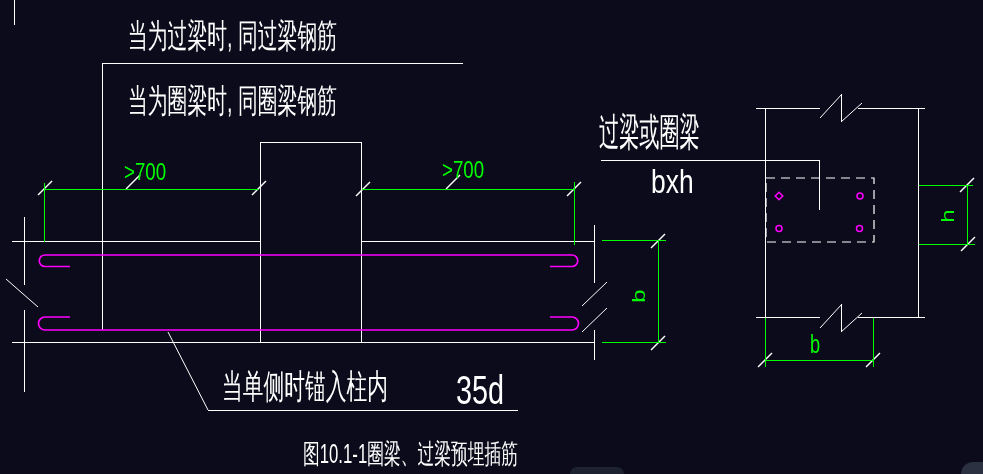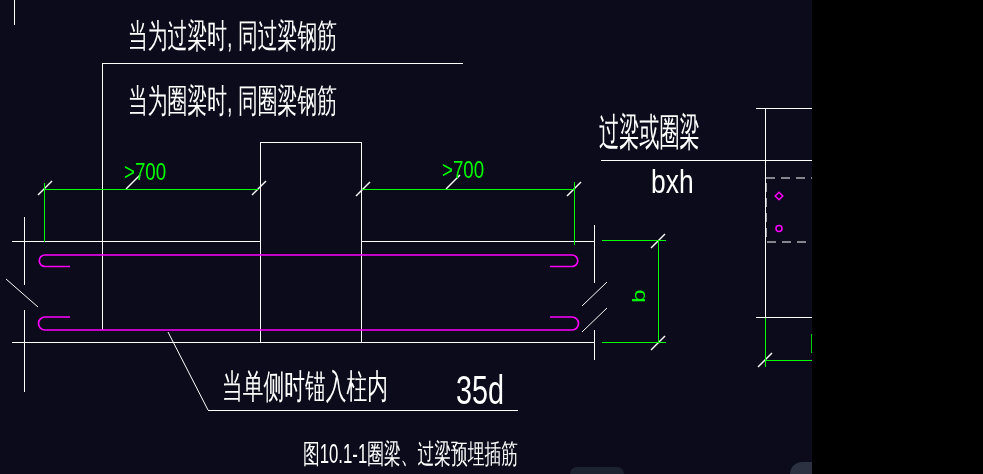--- a/index.html
+++ b/index.html
@@ -1,17 +1,17 @@
 <!DOCTYPE html>
 <html><head>
 <meta charset="utf-8">
 <style>
   html,body{margin:0;padding:0;background:#000;}
   #stage{
-    position:relative;width:812px;height:474px;overflow:hidden;
+    position:relative;width:983px;height:474px;overflow:hidden;
     background:#0b0b1b;
     font-family:"Liberation Sans", sans-serif;
   }
   #linework{position:absolute;left:0;top:0;}
   .lbl{position:absolute;white-space:pre;color:#fff;transform-origin:0 0;line-height:1;}
   .lbl.green{color:#00ff00;}
   .rot{transform-origin:50% 50%;}
   .blob1{position:absolute;right:0;bottom:0;width:22px;height:12px;background:#2b3140;border-radius:14px 0 0 0;}
   .blob2{position:absolute;left:570px;bottom:0;width:54px;height:7px;background:#1d2231;border-radius:8px 8px 0 0;}
 </style>

